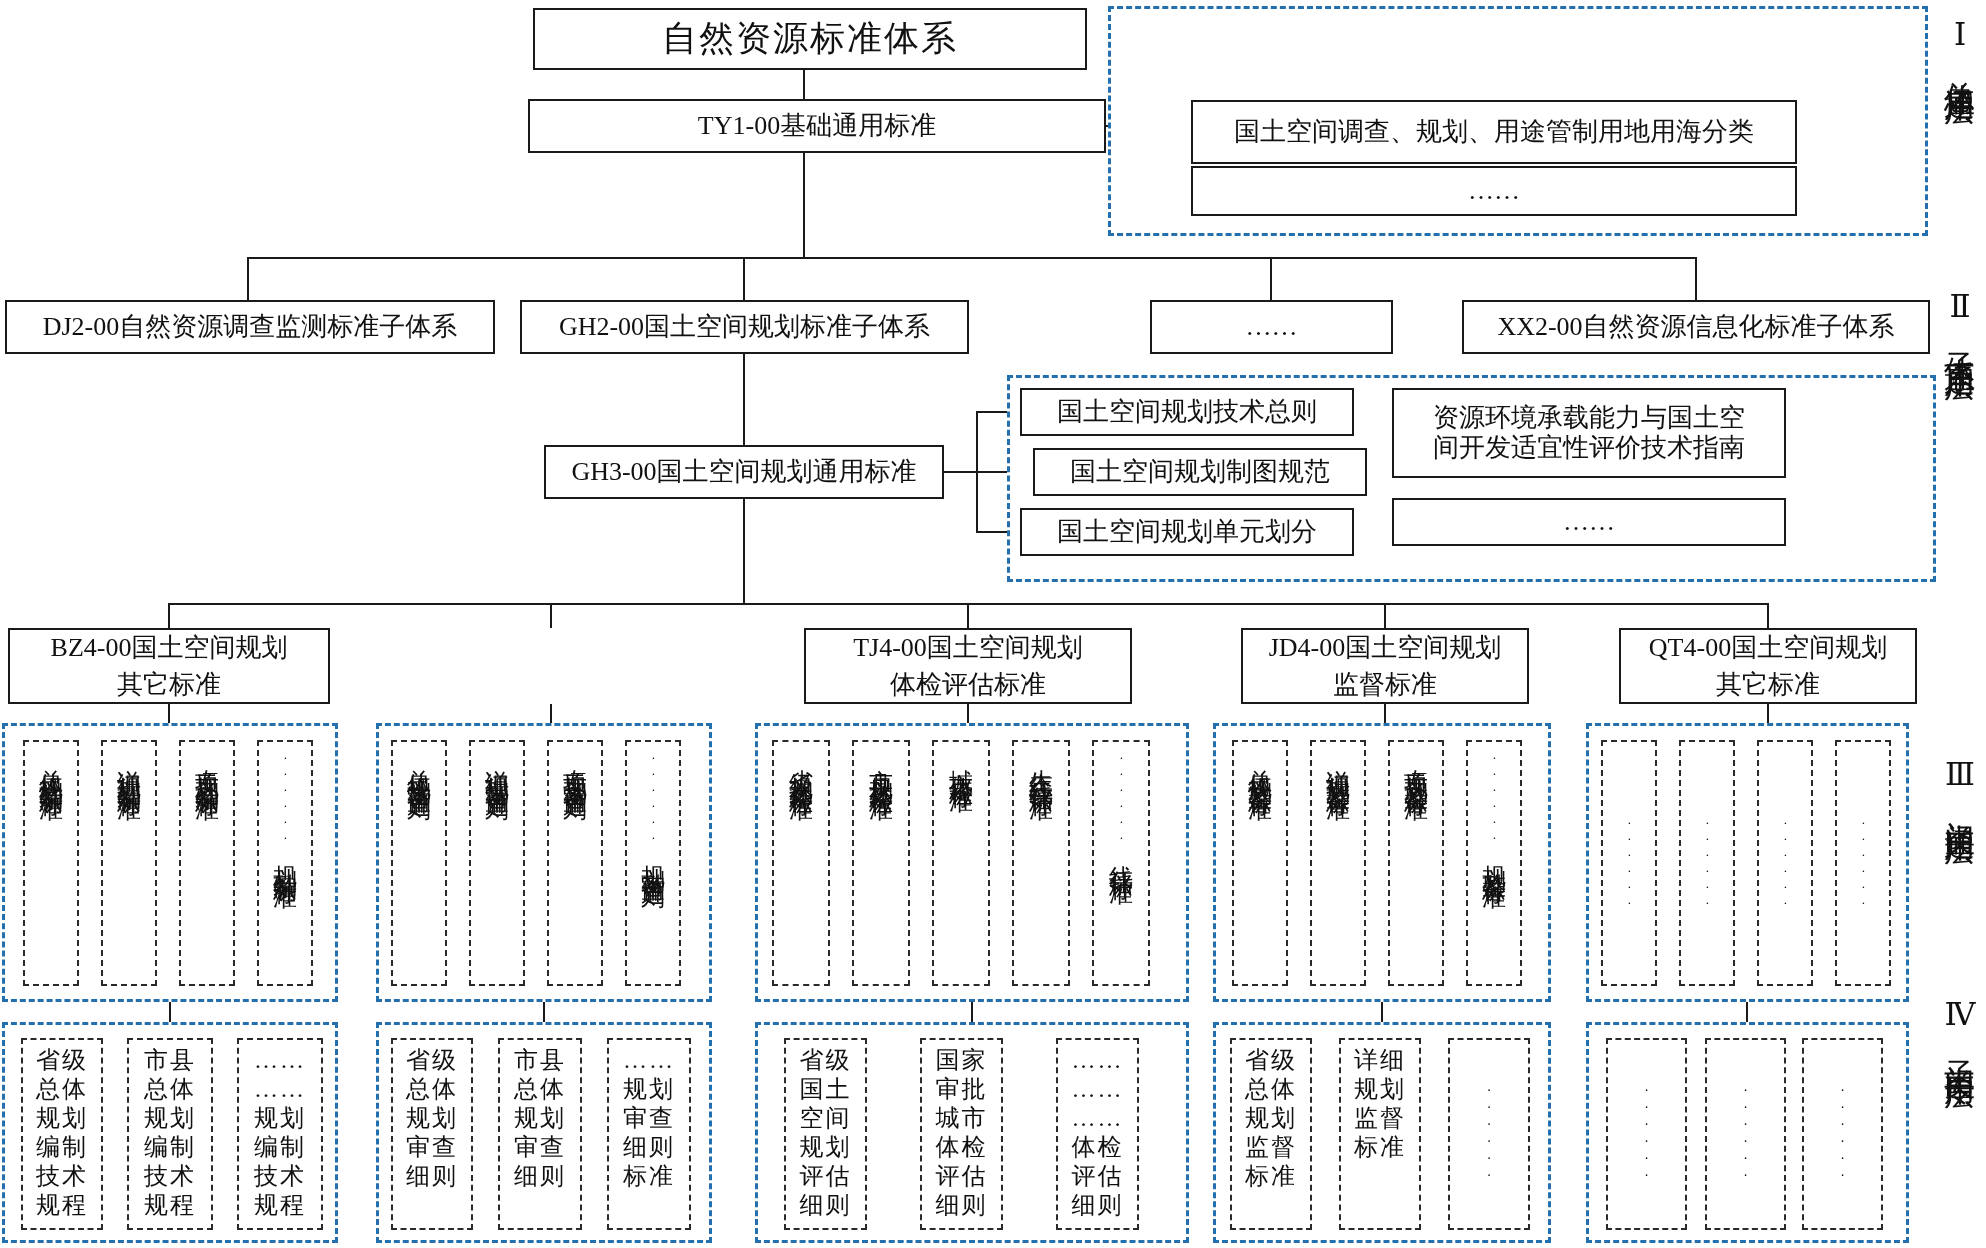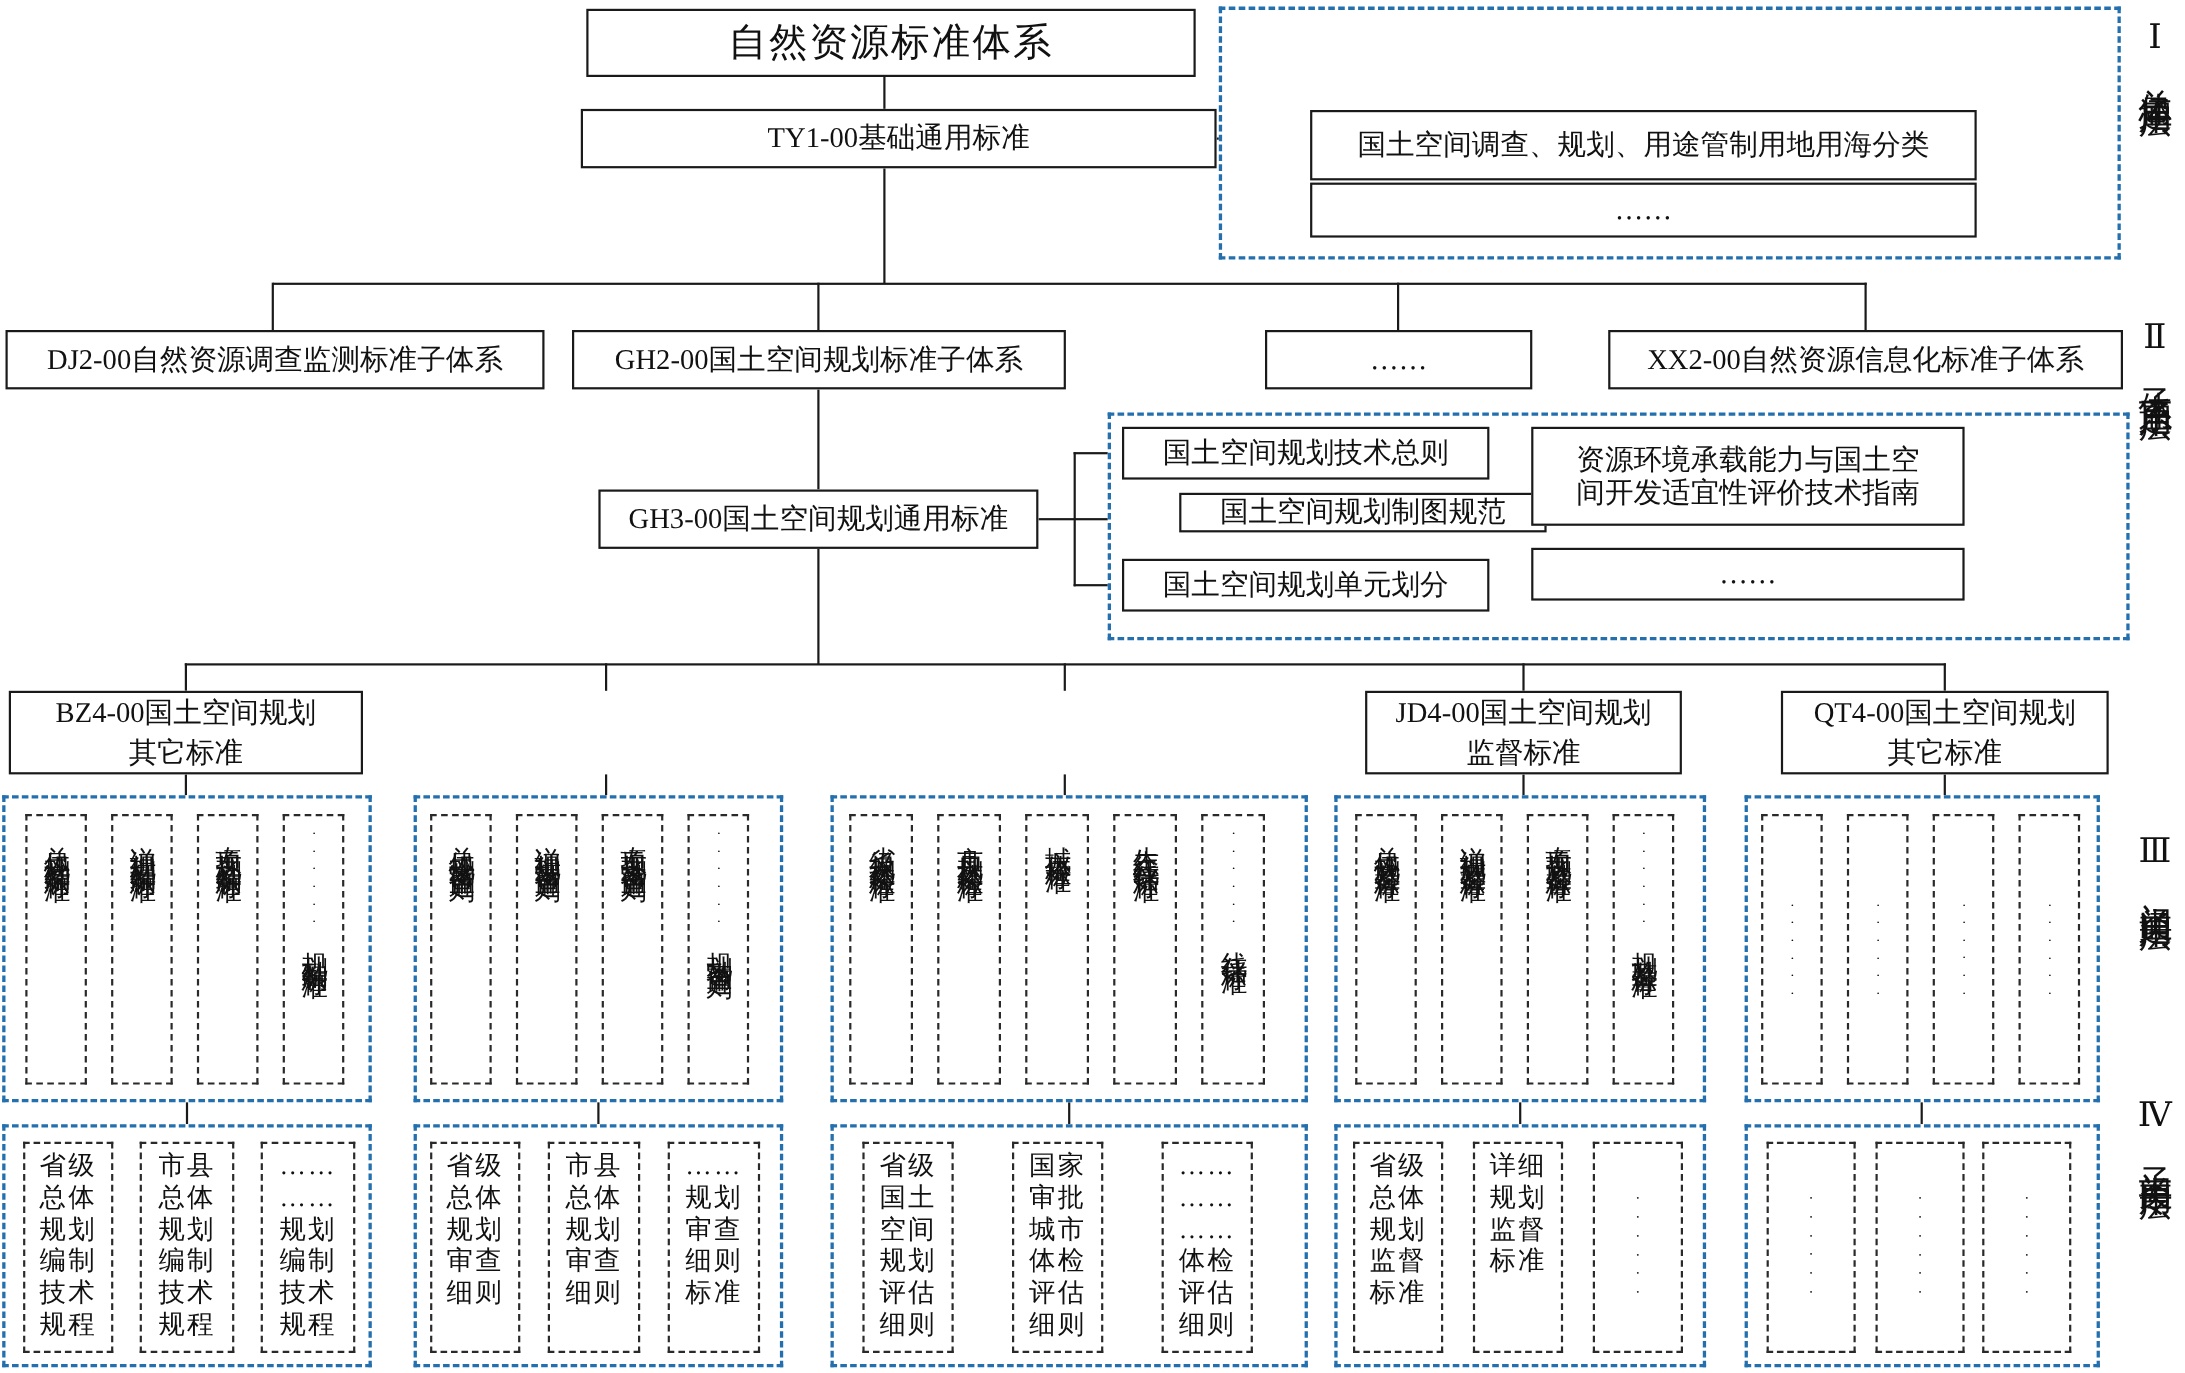--- a/index.html
+++ b/index.html
@@ -96,28 +96,30 @@
 
   <div class="box" style="left:5px;top:300px;width:490px;height:54px"><span>DJ2-00自然资源调查监测标准子体系</span></div>
   <div class="box" style="left:520px;top:300px;width:449px;height:54px"><span>GH2-00国土空间规划标准子体系</span></div>
   <div class="box" style="left:1150px;top:300px;width:243px;height:54px"><span>……</span></div>
   <div class="box" style="left:1462px;top:300px;width:468px;height:54px"><span>XX2-00自然资源信息化标准子体系</span></div>
 
   <div class="box" style="left:544px;top:445px;width:400px;height:54px"><span>GH3-00国土空间规划通用标准</span></div>
 
   <div class="bluebox" style="left:1007px;top:375px;width:929px;height:207px"></div>
   <div class="box" style="left:1020px;top:388px;width:334px;height:48px"><span>国土空间规划技术总则</span></div>
-  <div class="box" style="left:1072px;top:448px;width:334px;height:36px"><span>国土空间规划制图规范</span></div>
+  <div class="box" style="left:1033px;top:448px;width:334px;height:48px"><span>国土空间规划制图规范</span></div>
   <div class="box" style="left:1020px;top:508px;width:334px;height:48px"><span>国土空间规划单元划分</span></div>
   <div class="box" style="left:1392px;top:388px;width:394px;height:90px"><span>资源环境承载能力与国土空
 间开发适宜性评价技术指南</span></div>
   <div class="box" style="left:1392px;top:498px;width:394px;height:48px"><span>……</span></div>
 
   <div class="box two-line" style="left:8px;top:628px;width:322px;height:76px"><span>BZ4-00国土空间规划
 其它标准</span></div>
+  <div class="box two-line" style="left:804px;top:628px;width:328px;height:76px"><span>TJ4-00国土空间规划
+体检评估标准</span></div>
   <div class="box two-line" style="left:1241px;top:628px;width:288px;height:76px"><span>JD4-00国土空间规划
 监督标准</span></div>
   <div class="box two-line" style="left:1619px;top:628px;width:298px;height:76px"><span>QT4-00国土空间规划
 其它标准</span></div>
 
   <div class="bluebox" style="left:2px;top:723px;width:336px;height:279px"></div>
   <div class="vcol" style="left:23px;top:740px;width:56px;height:246px">
       <span class="vwrap"><span class="vdots"></span><span class="vtext">总体规划编制标准</span></span>
     </div>
   <div class="vcol" style="left:101px;top:740px;width:56px;height:246px">

